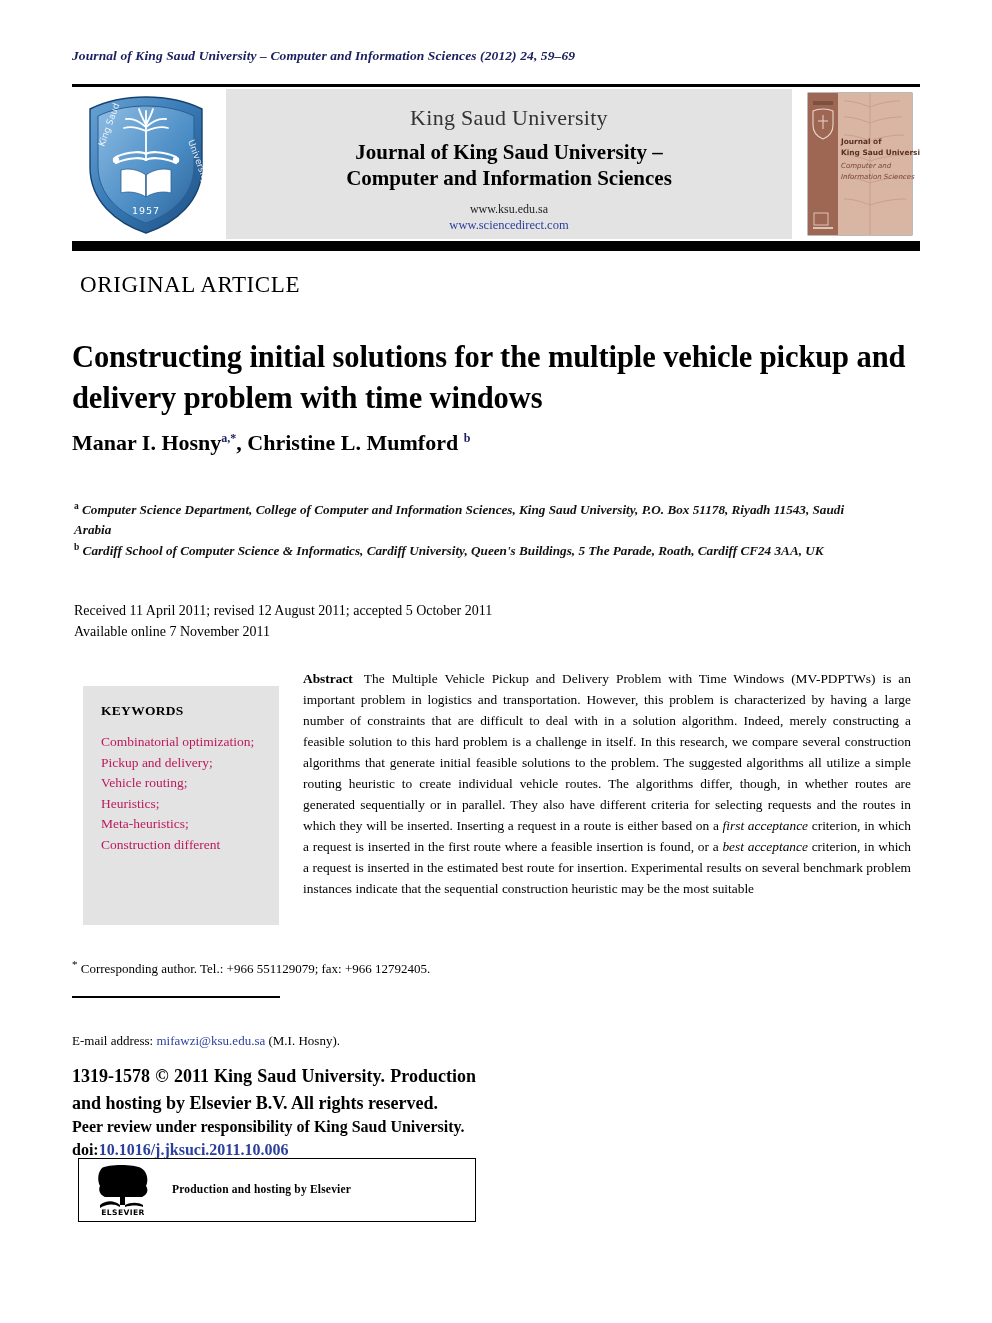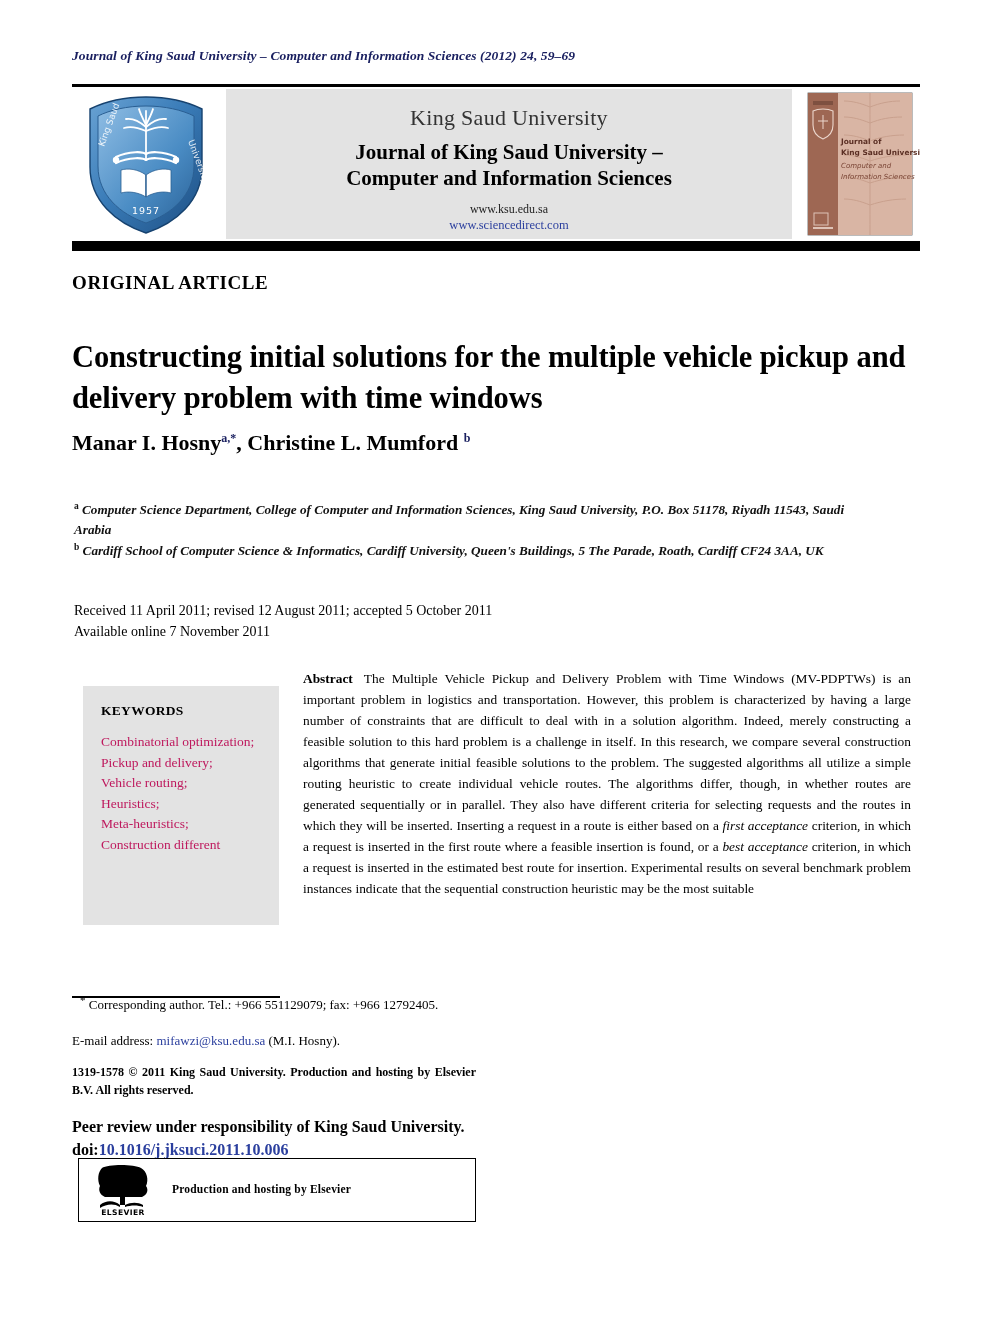--- a/index.html
+++ b/index.html
@@ -105,24 +105,24 @@
   }
   .banner-url2 {
     margin-top: 1px;
     font-size: 12.5px;
     color: #2b3f9e;
   }
 
   
   .orig-article {
     position: absolute;
-    left: 72px;
+    left: 80px;
     top: 272px;
-    font-size: 19px;
-    font-weight: bold;
+    font-size: 23px;
+    font-weight: normal;
     letter-spacing: .6px;
   }
 
   
   .title {
     position: absolute;
     left: 72px;
     top: 317px;
     width: 850px;
     font-size: 30.5px;
@@ -223,43 +223,42 @@
     position: absolute;
     left: 72px;
     top: 996px;
     width: 208px;
     height: 2px;
     background: #000;
   }
   .corr {
     position: absolute;
     left: 72px;
-    top: 993px;
+    top: 957px;
     width: 404px;
     font-size: 13px;
     line-height: 1.45;
     text-align: justify;
-    margin-left: 8px;
   }
   .corr sup { font-size: 11px; vertical-align: super; }
   .email-line {
     position: absolute;
     left: 72px;
     top: 1032px;
     width: 404px;
     font-size: 13px;
     line-height: 1.45;
   }
   .email-link { color: #2b3f9e; }
   .issn {
     position: absolute;
     left: 72px;
     top: 1063px;
     width: 404px;
-    font-size: 12px;
+    font-size: 18px;
     line-height: 1.5;
     font-weight: bold;
     text-align: justify;
   }
   .peer {
     position: absolute;
     left: 72px;
     top: 1115px;
     width: 420px;
     font-size: 16px;

